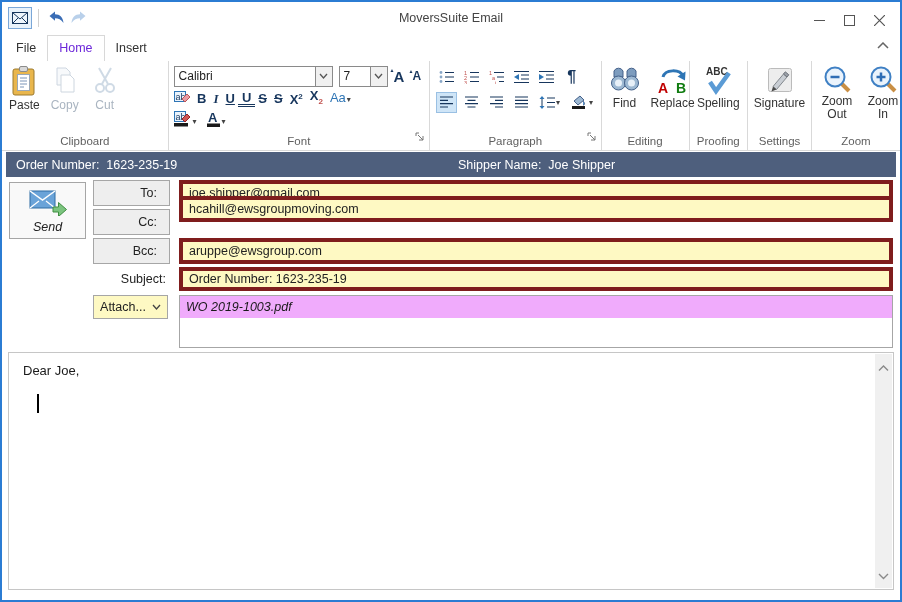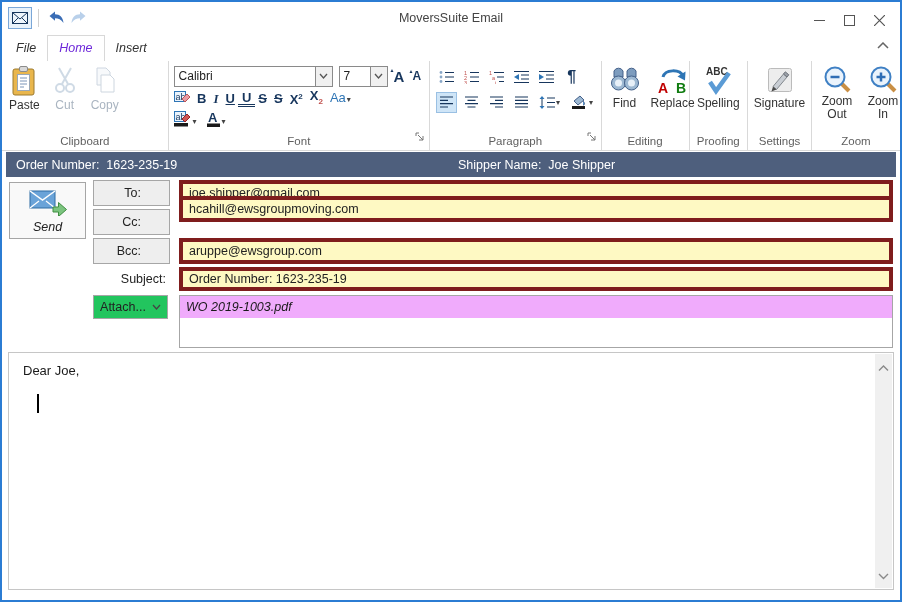--- a/index.html
+++ b/index.html
@@ -11,21 +11,21 @@
 .titlebar { height:31px; position:relative; display:flex; align-items:center; }
 .qat-box { width:24px; height:22px; margin-left:6px; border:1px solid #7aa7d8; background:#e8f2fb;
   display:flex; align-items:center; justify-content:center; }
 .tb-sep { width:1px; height:18px; background:#d0d0d0; margin:0 6px; }
 .tb-btn { width:22px; height:22px; display:flex; align-items:center; justify-content:center; }
 .title { position:absolute; left:0; right:0; text-align:center; font-size:12.5px; color:#444; }
 .winctl { position:absolute; right:6px; top:7px; display:flex; }
 .winctl div { width:30px; height:22px; display:flex; align-items:center; justify-content:center; }
 
 
-.tabrow { height:28px; display:flex; align-items:flex-end; padding-left:3px; position:relative;font-style:italic;}
+.tabrow { height:28px; display:flex; align-items:flex-end; padding-left:3px; position:relative;}
 .tab { padding:5px 11px 6px 11px; font-size:12.5px; color:#333; }
 .tab.active { color:#6d28d9; border:1px solid #d8d8d8; border-bottom:none; background:#fff; }
 .collapse-chevron { position:absolute; right:11px; bottom:8px; }
 
 
 .ribbon { height:90px; display:flex; border-bottom:1px solid #d9d9d9; background:#fff; }
 .rgroup { position:relative; border-right:1px solid #d9d9d9; padding-top:2px; }
 .rgroup-label { position:absolute; bottom:3px; left:0; right:0; text-align:center; font-size:11.5px; color:#5f5f5f; }
 .dlg-launcher { position:absolute; bottom:4px; right:4px; }
 
@@ -65,26 +65,26 @@
   font-size:12.5px; display:flex; align-items:center; }
 .orderbar .left { padding-left:10px; }
 .orderbar .shipper { position:absolute; left:452px; }
 
 
 .formarea { position:absolute; left:0; right:0; top:178px; height:172px; }
 .sendbtn { position:absolute; left:7px; top:2px; width:77px; height:57px; border:1px solid #a6a6a6; background:#f9f9f9;
   display:flex; flex-direction:column; align-items:center; justify-content:center; font-size:12.5px; color:#222;font-style:italic; }
 .sendbtn .lbl { margin-top:4px; }
 .fieldlbl { position:absolute; left:91px; width:77px; height:26px; border:1px solid #a6a6a6; background:#eeeeee;
-  font-size:12.5px; color:#222; display:flex; align-items:center; justify-content:flex-end; padding-right:28px; }
+  font-size:12.5px; color:#222; display:flex; align-items:center; justify-content:flex-end; padding-right:12px; }
 .fieldbox { position:absolute; left:177px; right:7px; height:26px; border:4px solid #7f1d1d; background:#fef9c3;
   font-size:12.5px; color:#222; display:flex; align-items:center; padding-left:6px; }
 .sublbl { position:absolute; left:91px; width:77px; height:24px; font-size:12.5px; color:#222;
   display:flex; align-items:center; justify-content:flex-end; padding-right:4px; }
-.attachbtn { position:absolute; left:91px; top:115px; width:75px; height:24px; border:1px solid #a6a6a6; background:#22c55e;
+.attachbtn { position:absolute; left:91px; top:115px; width:75px; height:24px; border:1px solid #a6a6a6; background:#fef9c3;
   font-size:12.5px; color:#222; display:flex; align-items:center; justify-content:center; gap:6px; }
 .attachlist { position:absolute; left:177px; right:7px; top:115px; height:53px; border:1px solid #a6a6a6; background:#fff; }
 .attachrow { height:22px; font-size:12.5px; color:#1a1a1a; display:flex; align-items:center; padding-left:6px; }
 .attachrow.sel { background:#f0abfc;font-style:italic; }
 
 
 .bodywrap { position:absolute; left:6px; right:6px; top:350px; bottom:10px; border:1px solid #c6c6c6; background:#fff; }
 .bodytext { padding:10px 12px 0 14px; font-size:13px; color:#1a1a1a; }
 .bodytext .l1 { height:15px; line-height:15px; }
 .bodytext .l2 { height:16px; }
@@ -155,33 +155,33 @@
         <div class="bigbtn">
           <svg width="30" height="32" viewBox="0 0 30 32">
             <rect x="4" y="4" width="21" height="26" rx="2" fill="#e9b64c" stroke="#9c7a2e"></rect>
             <rect x="10.5" y="1.5" width="8" height="5" rx="1.5" fill="#d9d9d9" stroke="#8b8b8b"></rect>
             <rect x="8.5" y="9.5" width="12" height="16" fill="#fff" stroke="#9aa7b5"></rect>
             <path d="M11,13 h7 M11,16 h7 M11,19 h7 M11,22 h4" stroke="#7a95b8"></path>
           </svg>
           <div class="lbl">Paste</div>
         </div>
         <div class="bigbtn disabled">
+          <svg width="30" height="32" viewBox="0 0 30 32" opacity="0.7">
+            <path d="M7,3 h9 l4,4 v13 h-13 z" fill="#f4f7fa" stroke="#b9c6d3"></path>
+            <path d="M11,10 h9 l4,4 v13 h-13 z" fill="#fff" stroke="#b9c6d3"></path>
+          </svg>
+          <div class="lbl">Copy</div>
+        </div>
+        <div class="bigbtn disabled">
           <svg width="30" height="32" viewBox="0 0 30 32" opacity="0.55">
             <path d="M9,3 L18,19 M21,3 L12,19" stroke="#a9bdd1" stroke-width="2" fill="none"></path>
             <circle cx="10" cy="23" r="4" fill="none" stroke="#a9bdd1" stroke-width="2"></circle>
             <circle cx="20" cy="23" r="4" fill="none" stroke="#a9bdd1" stroke-width="2"></circle>
           </svg>
           <div class="lbl">Cut</div>
-        </div>
-        <div class="bigbtn disabled">
-          <svg width="30" height="32" viewBox="0 0 30 32" opacity="0.7">
-            <path d="M7,3 h9 l4,4 v13 h-13 z" fill="#f4f7fa" stroke="#b9c6d3"></path>
-            <path d="M11,10 h9 l4,4 v13 h-13 z" fill="#fff" stroke="#b9c6d3"></path>
-          </svg>
-          <div class="lbl">Copy</div>
         </div>
       </div>
       <div class="rgroup-label">Clipboard</div>
     </div>
 
     <div class="rgroup fontgrp">
       <div class="frow1">
         <div class="combo" style="width:159px;">
           <div class="cval">Calibri</div>
           <div class="cbtn">

